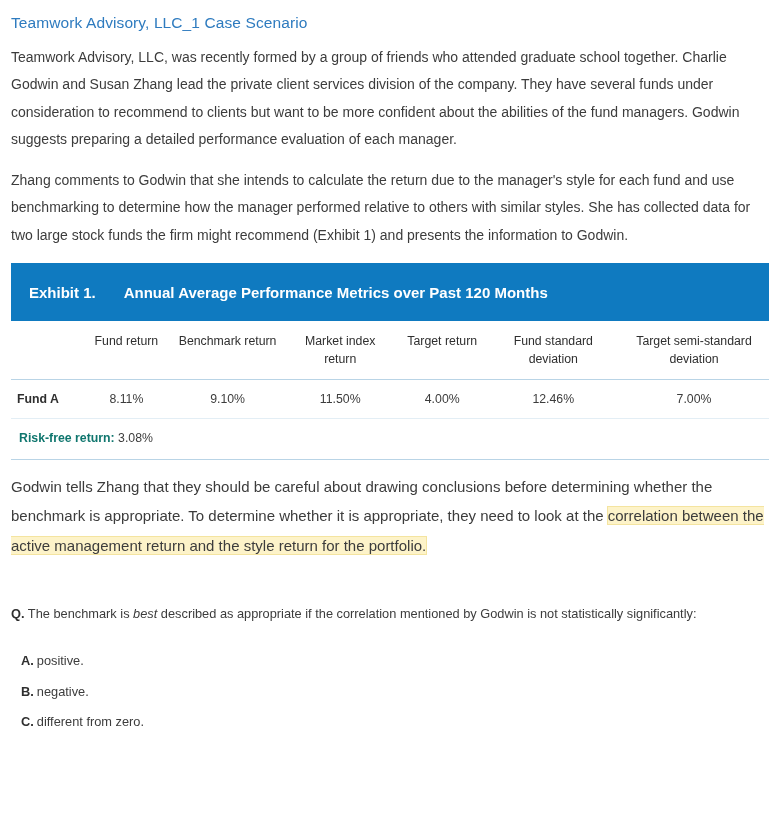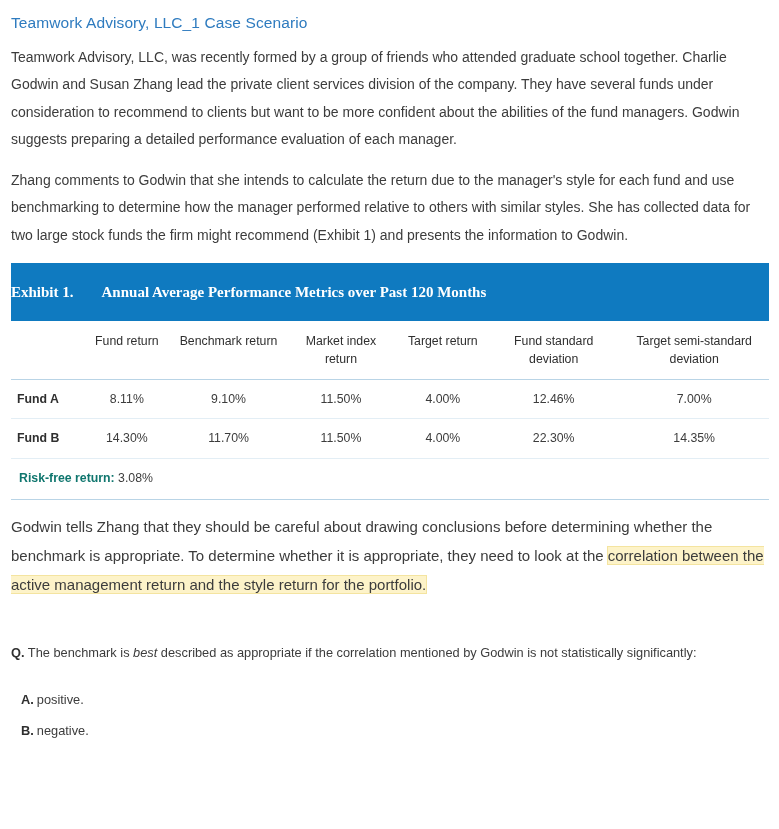--- a/index.html
+++ b/index.html
@@ -37,22 +37,21 @@
   }
   .exhibit-header {
     background: #0f7ac0;
     color: #ffffff;
     height: 58px;
     display: flex;
     align-items: center;
     margin: 0 0 0 2px;
     width: 758px;
     box-sizing: border-box;
-    padding-left: 0;
-    font-family: Liberation Serif, serif;
+    padding-left: 18px;
   }
   .exhibit-label {
     font-size: 15px;
     font-weight: bold;
     margin-right: 28px;
     white-space: nowrap;
   }
   .exhibit-title {
     font-size: 15px;
     font-weight: bold;
@@ -181,29 +180,20 @@
     <tbody>
       <tr>
         <td class="rowlabel">Fund A</td>
         <td class="val">8.11%</td>
         <td class="val">9.10%</td>
         <td class="val">11.50%</td>
         <td class="val">4.00%</td>
         <td class="val">12.46%</td>
         <td class="val">7.00%</td>
       </tr>
-      <tr>
-        <td class="rowlabel">Fund B</td>
-        <td class="val">14.30%</td>
-        <td class="val">11.70%</td>
-        <td class="val">11.50%</td>
-        <td class="val">4.00%</td>
-        <td class="val">22.30%</td>
-        <td class="val">14.35%</td>
-      </tr>
     </tbody>
   </table>
 
   <div class="riskfree">
     <b>Risk-free return:</b>
     <span>3.08%</span>
   </div>
 
   <p class="post-para">
     <span>Godwin tells Zhang that they should be careful about drawing conclusions before determining whether the benchmark is appropriate. To determine whether it is appropriate, they need to look at the </span><span class="hl">correlation between the active management return and the style return for the portfolio.</span>
@@ -213,15 +203,18 @@
     <b>Q.</b><span> The benchmark is </span><i>best</i><span> described as appropriate if the correlation mentioned by Godwin is not statistically significantly:</span>
   </p>
 
   <div class="choices">
     <div class="choice">
       <b>A.</b><span>positive.</span>
     </div>
     <div class="choice">
       <b>B.</b><span>negative.</span>
     </div>
+    <div class="choice">
+      <b>C.</b><span>different from zero.</span>
+    </div>
   </div>
 
 </div>
 
 </body></html>

